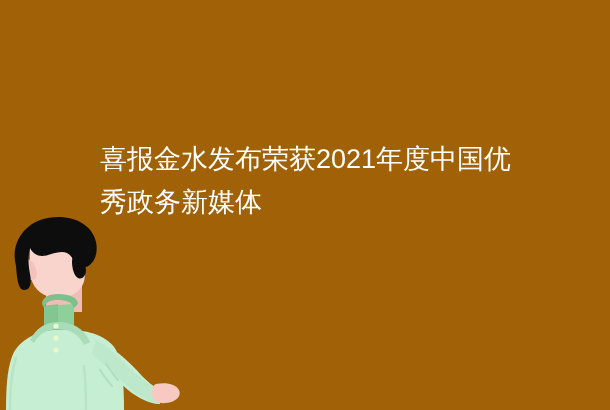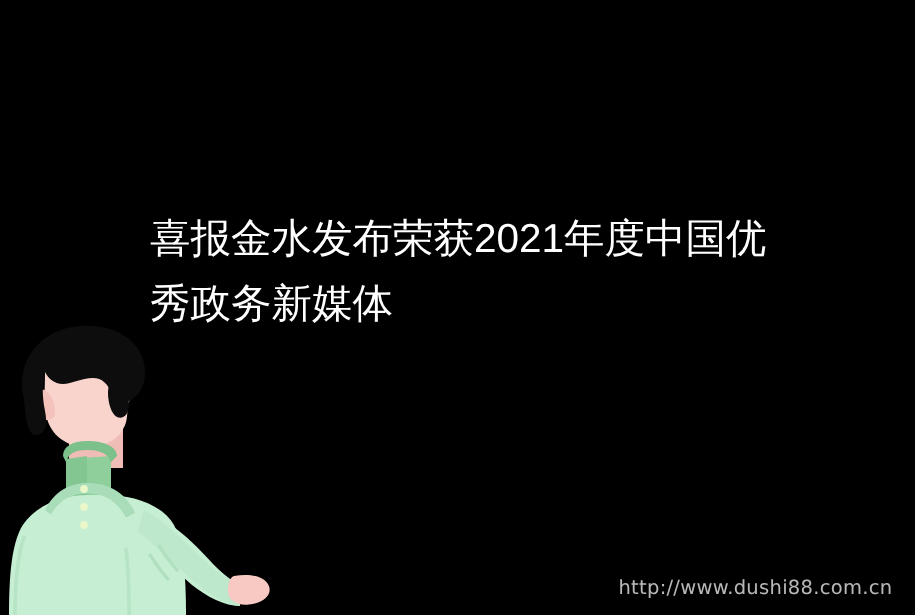--- a/index.html
+++ b/index.html
@@ -5,21 +5,21 @@
   html, body {
     margin: 0;
     padding: 0;
     background: #ffffff;
   }
   #canvas {
     position: relative;
     width: 610px;
     height: 410px;
     overflow: hidden;
-    background: #000000;
+    background: #a16207;
     font-family: "Liberation Sans", "DejaVu Sans", sans-serif;
   }
   
   #headline {
     position: absolute;
     left: 100px;
     top: 138px;
     width: 420px;
     color: #ffffff;
     font-size: 27px;
@@ -132,15 +132,14 @@
         <path d="M16 146 C12 158, 10 176, 10 198" stroke="#b6e4c5" stroke-width="2.4" fill="none" stroke-linecap="round"></path>
         <path d="M84 154 C86 170, 86 186, 86 198" stroke="#b6e4c5" stroke-width="2.4" fill="none" stroke-linecap="round"></path>
         <path d="M100 158 C104 164, 108 170, 112 174" stroke="#b0e0bf" stroke-width="2.2" fill="none" stroke-linecap="round"></path>
         <path d="M106 152 C110 158, 114 164, 118 168" stroke="#b0e0bf" stroke-width="2.2" fill="none" stroke-linecap="round"></path>
       </g>
     </svg>
   </div>
 
   <div id="headline">喜报金水发布荣获2021年度中国优秀政务新媒体</div>
 
-  <div id="watermark">http://www.dushi88.com.cn</div>
 
 </div>
 
 </body></html>

